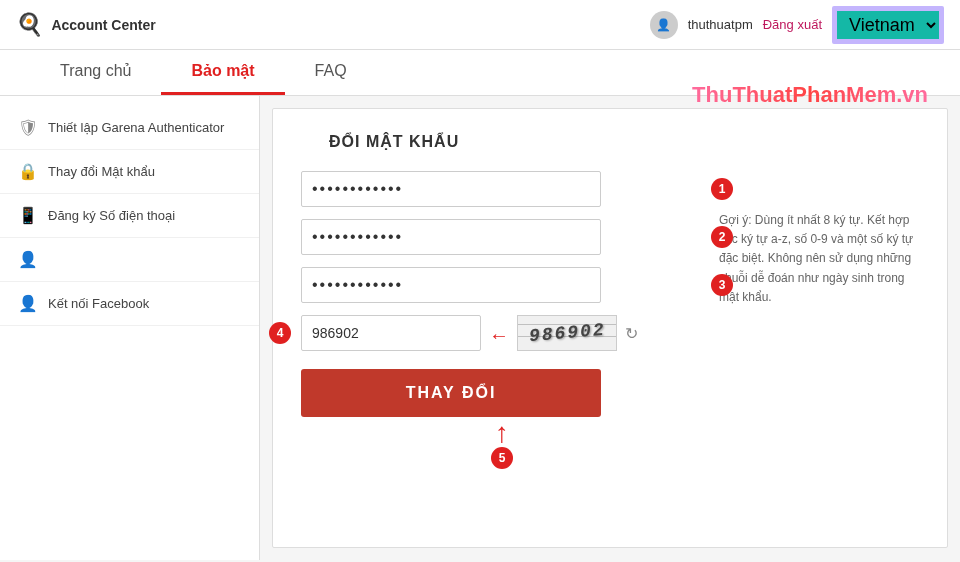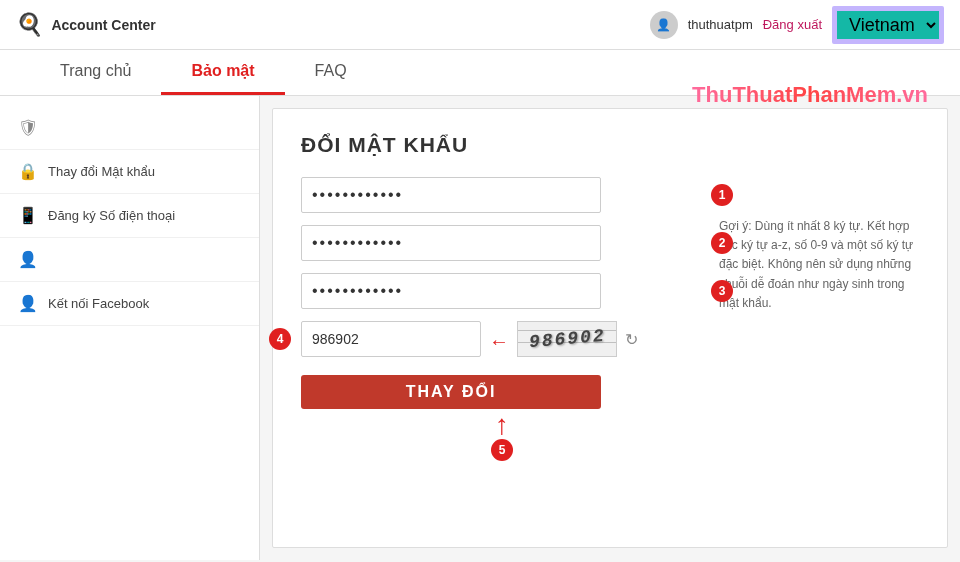--- a/index.html
+++ b/index.html
@@ -132,25 +132,26 @@
     .content {
       flex: 1;
       padding: 24px 28px;
       background: #fff;
       margin: 12px;
       border: 1px solid #ddd;
       border-radius: 2px;
       position: relative;
     }
     .section-title {
-      font-size: 21px;
+      font-size: 16px;
       font-weight: bold;
       color: #333;
       margin-bottom: 20px;
       letter-spacing: 1px;
+      margin-left: 28px;
     }
 
     .form-area {
       display: flex;
       gap: 16px;
     }
     .form-fields {
       flex: 1;
     }
     .field-row {
@@ -257,21 +258,21 @@
       transform: translateY(-50%);
     }
 
     
     .submit-btn-row {
       position: relative;
       margin-top: 4px;
     }
     .submit-btn {
       width: 300px;
-      height: 34px;
+      height: 48px;
       background: #c0392b;
       color: #fff;
       border: none;
       border-radius: 3px;
       font-size: 16px;
       font-weight: bold;
       letter-spacing: 2px;
       cursor: pointer;
     }
 
@@ -334,20 +335,21 @@
   <a class="nav-tab">FAQ</a>
 </div>
 
 <div class="watermark">ThuThuatPhanMem.vn</div>
 
 <div class="main">
 
   <div class="sidebar">
     <div class="sidebar-item">
       <span class="sidebar-item-icon">🛡</span>
+      <span>Thiết lập Garena Authenticator</span>
     </div>
     <div class="sidebar-item">
       <span class="sidebar-item-icon">🔒</span>
       <span>Thay đổi Mật khẩu</span>
     </div>
     <div class="sidebar-item">
       <span class="sidebar-item-icon">📱</span>
       <span>Đăng ký Số điện thoại</span>
     </div>
     <div class="sidebar-item">

